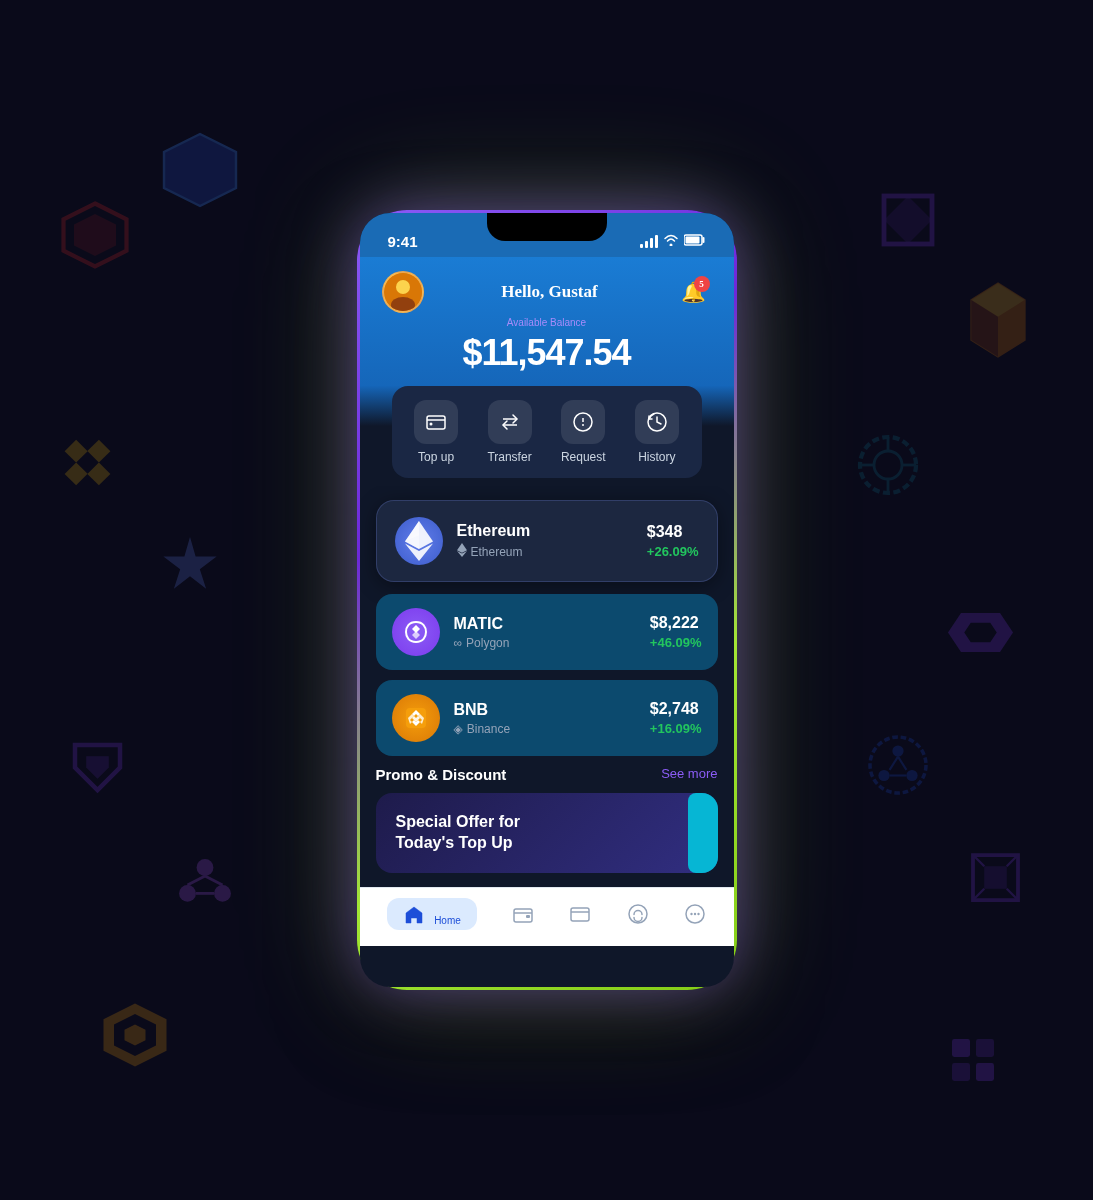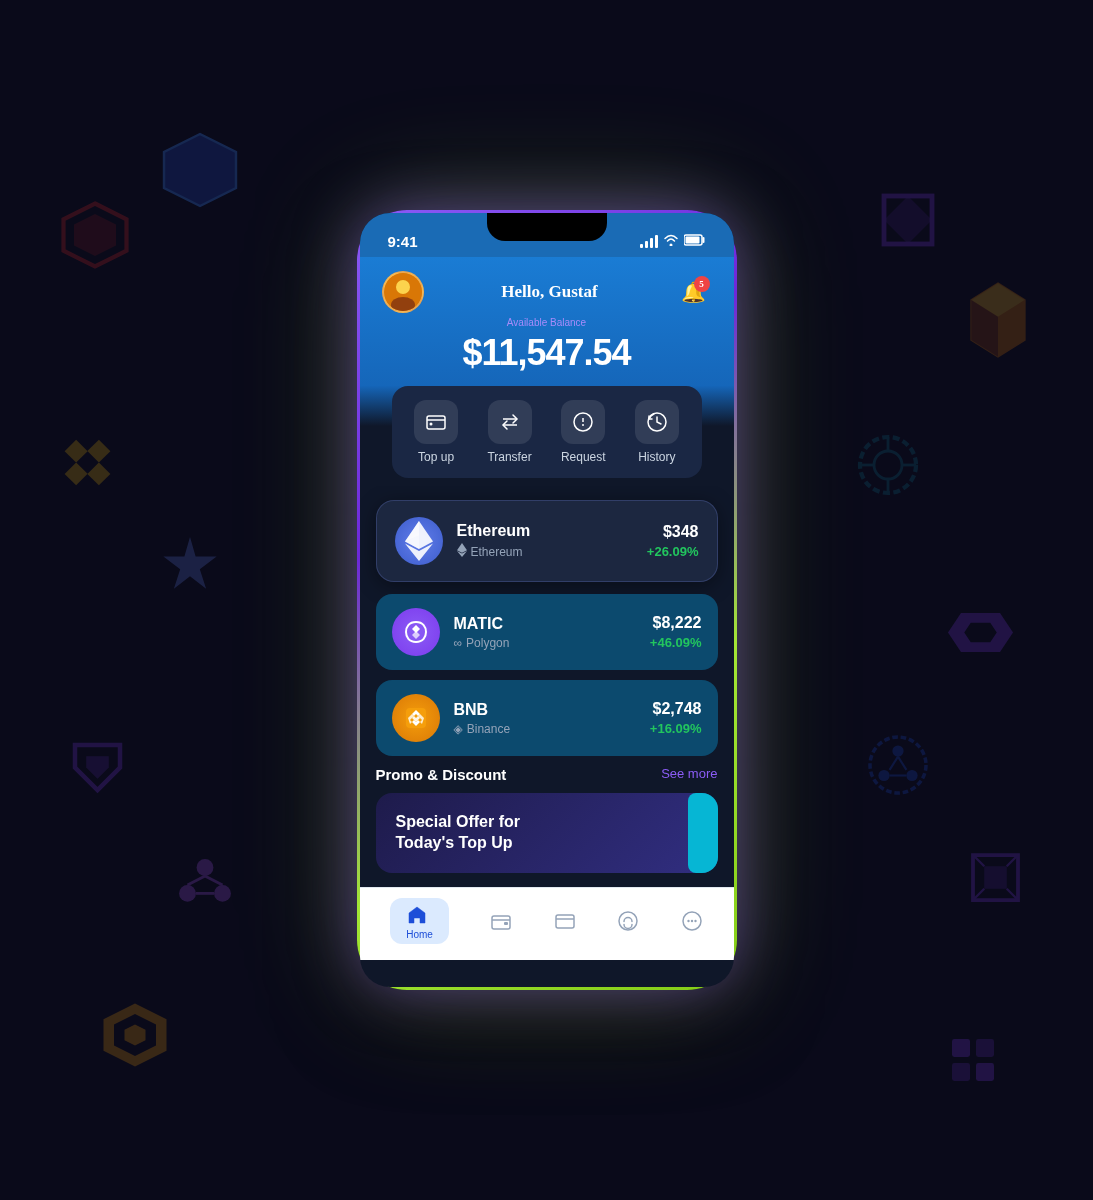--- a/index.html
+++ b/index.html
@@ -278,21 +278,21 @@
 
     .coin-sub {
       color: #94a3b8;
       font-size: 12px;
       display: flex;
       align-items: center;
       gap: 4px;
     }
 
     .coin-values {
-      text-align: right;
+      text-align: left;
     }
 
     .coin-price {
       color: white;
       font-size: 16px;
       font-weight: 700;
       margin-bottom: 3px;
     }
 
     .coin-change-pos {
@@ -365,23 +365,23 @@
       background: white;
       display: flex;
       justify-content: space-around;
       align-items: center;
       padding: 10px 10px 16px;
       border-top: 1px solid #e2e8f0;
     }
 
     .nav-item {
       display: flex;
-      flex-direction: column;
-      align-items: flex-start;
-      gap: 3px;
+      flex-direction: row;
+      align-items: flex-end;
+      gap: 9px;
     }
 
     .nav-label {
       font-size: 10px;
       color: #1d4ed8;
     }
 
     .nav-active-bg {
       background: #dbeafe;
       border-radius: 12px;

